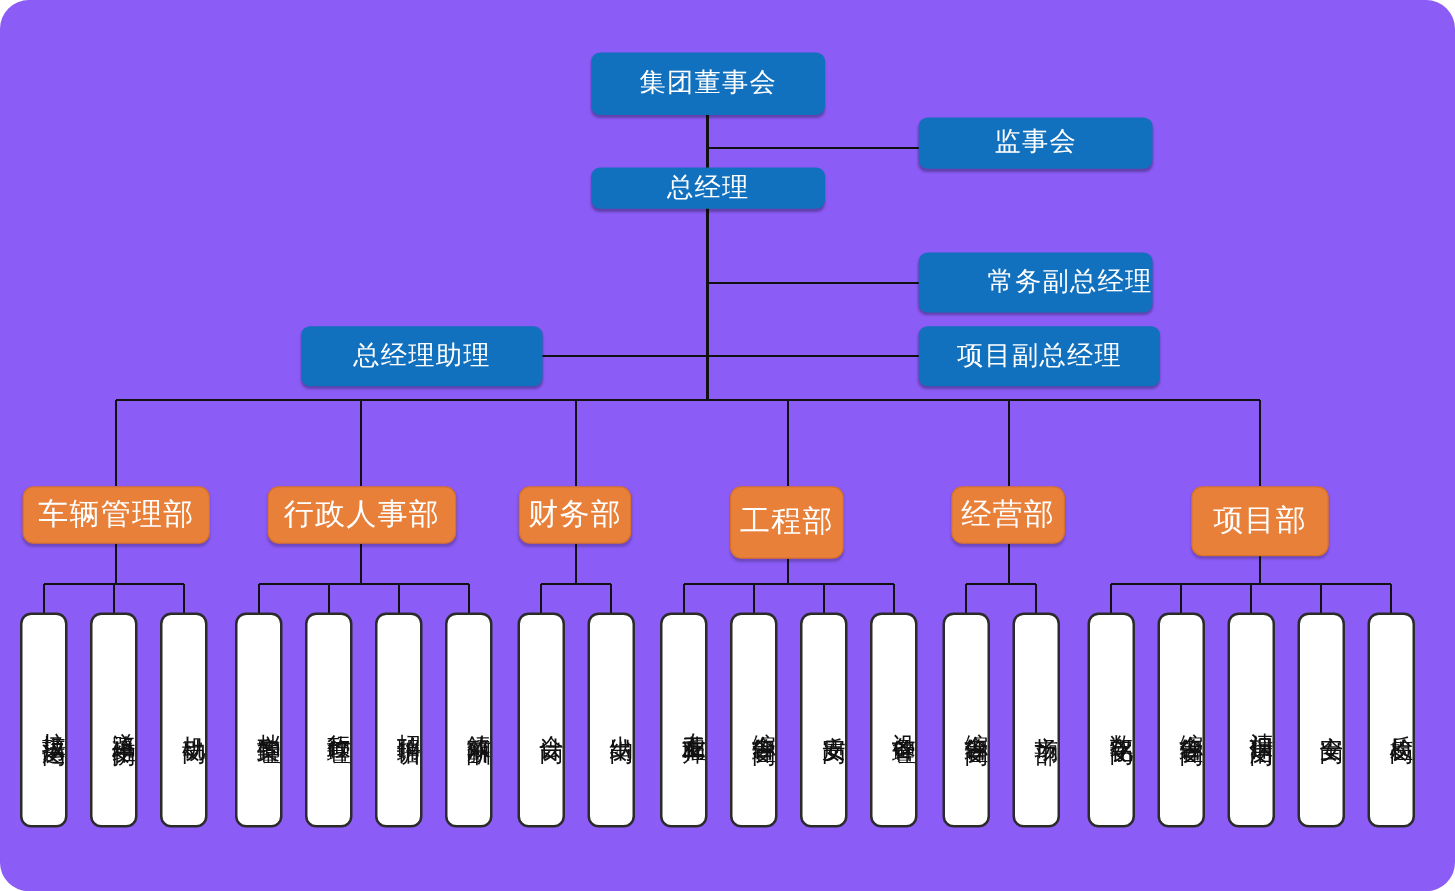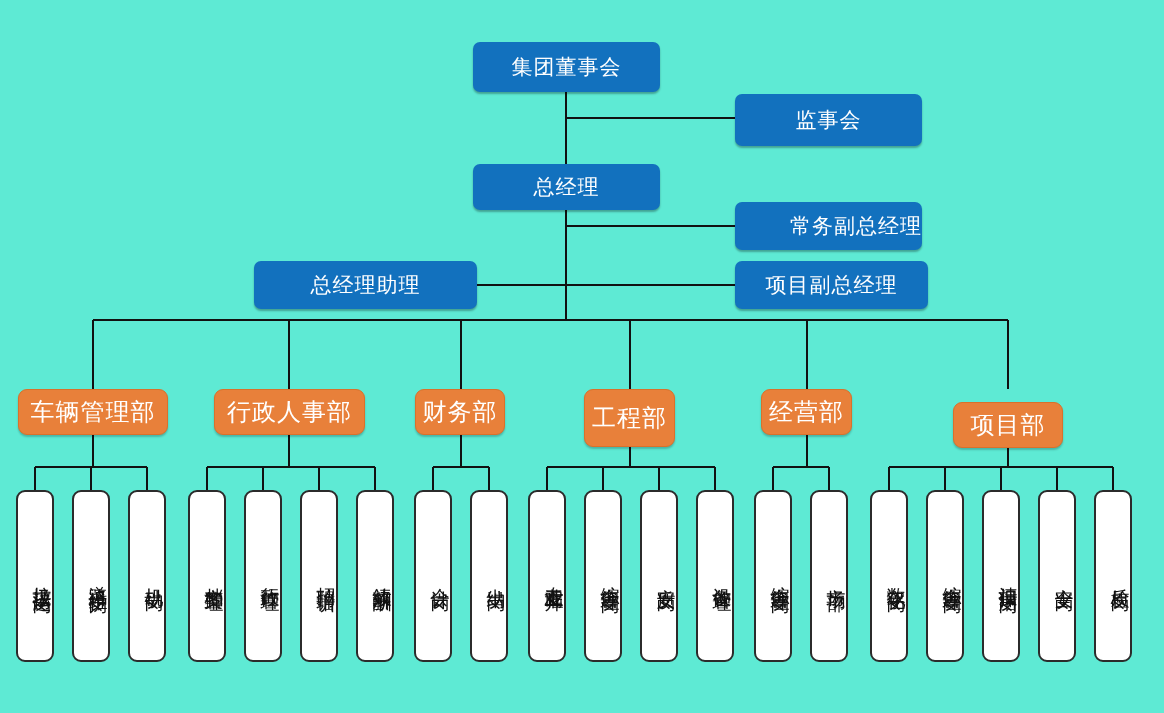--- a/index.html
+++ b/index.html
@@ -5,22 +5,23 @@
 <style>
   html,body{margin:0;padding:0;background:#ffffff;}
   body{
     font-family:"Liberation Sans","DejaVu Sans",sans-serif;
     -webkit-font-smoothing:antialiased;
   }
   #chart{
     position:relative;
     width:1164px;
     height:713px;
-    background:#5eead4;
+    background:#8b5cf6;
     overflow:hidden;
+    border-radius:23px;
   }
   #connectors{
     position:absolute;
     left:0;top:0;
     width:1164px;height:713px;
     pointer-events:none;
   }
   .node{
     position:absolute;
     box-sizing:border-box;
@@ -119,51 +120,51 @@
       <line x1="945" y1="467" x2="945" y2="490" stroke="#111111" stroke-width="1.6" shape-rendering="crispEdges"></line>
       <line x1="1001" y1="467" x2="1001" y2="490" stroke="#111111" stroke-width="1.6" shape-rendering="crispEdges"></line>
       <line x1="1057" y1="467" x2="1057" y2="490" stroke="#111111" stroke-width="1.6" shape-rendering="crispEdges"></line>
       <line x1="1113" y1="467" x2="1113" y2="490" stroke="#111111" stroke-width="1.6" shape-rendering="crispEdges"></line>
     </svg>
 
   <div id="nodes-layer">
       <div class="node exec" style="left: 473px; top: 42px; width: 187px; height: 50px;">
         <span>集团董事会</span>
       </div>
-      <div class="node exec" style="left: 735px; top: 94px; width: 187px; height: 52px; text-align: center;">
+      <div class="node exec" style="left: 735px; top: 94px; width: 187px; height: 41px; text-align: center;">
         <span>监事会</span>
       </div>
-      <div class="node exec" style="left: 473px; top: 164px; width: 187px; height: 46px; font-family: Liberation Serif, serif;">
+      <div class="node exec" style="left: 473px; top: 134px; width: 187px; height: 33px; font-family: Liberation Serif, serif;">
         <span>总经理</span>
       </div>
       <div class="node exec" style="left: 735px; top: 202px; width: 187px; height: 48px; justify-content: flex-end;">
         <span>常务副总经理</span>
       </div>
-      <div class="node exec" style="left: 254px; top: 261px; width: 223px; height: 48px; text-align: center;">
+      <div class="node exec" style="left: 241px; top: 261px; width: 193px; height: 48px; text-align: center;">
         <span>总经理助理</span>
       </div>
       <div class="node exec" style="left: 735px; top: 261px; width: 193px; height: 48px;">
         <span>项目副总经理</span>
       </div>
       <div class="node dept" style="left: 18px; top: 389px; width: 150px; height: 46px;">
         <span>车辆管理部</span>
       </div>
       <div class="node dept" style="left: 214px; top: 389px; width: 151px; height: 46px;">
         <span>行政人事部</span>
       </div>
       <div class="node dept" style="left: 415px; top: 389px; width: 90px; height: 46px;">
         <span>财务部</span>
       </div>
       <div class="node dept" style="left: 584px; top: 389px; width: 91px; height: 58px;">
         <span>工程部</span>
       </div>
       <div class="node dept" style="left: 761px; top: 389px; width: 91px; height: 46px;">
         <span>经营部</span>
       </div>
-      <div class="node dept" style="left: 953px; top: 389px; width: 110px; height: 46px; margin-top: 13px;">
+      <div class="node dept" style="left: 953px; top: 389px; width: 110px; height: 56px;">
         <span>项目部</span>
       </div>
       <div class="node post" style="left: 16px; top: 490px; width: 38px; height: 172px;">
         <span class="post-text">垃圾清运岗</span>
       </div>
       <div class="node post" style="left: 72px; top: 490px; width: 38px; height: 172px;">
         <span class="post-text">道路维护岗</span>
       </div>
       <div class="node post" style="left: 128px; top: 490px; width: 38px; height: 172px;">
         <span class="post-text">机动岗</span>

